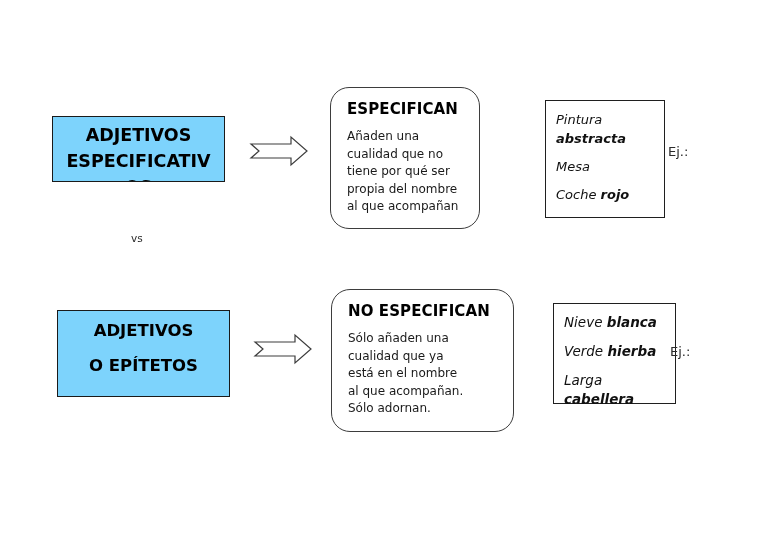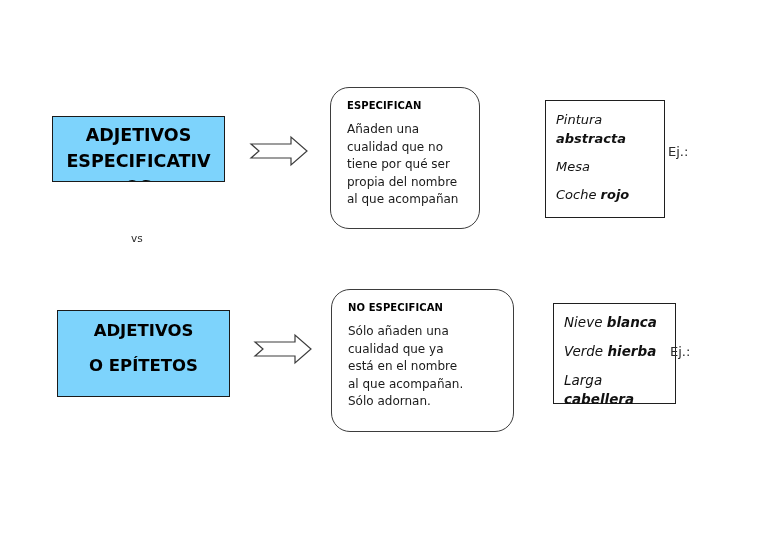--- a/index.html
+++ b/index.html
@@ -77,21 +77,21 @@
     border-radius: 19px;
     background: #ffffff;
     box-sizing: border-box;
     padding: 12px 14px 10px 16px;
   }
   #round-box-1 { left: 330px; top: 87px; width: 150px; height: 142px; }
   #round-box-2 { left: 331px; top: 289px; width: 183px; height: 143px; }
 
   .round-head {
     font-weight: bold;
-    font-size: 10px;
+    font-size: 15px;
     letter-spacing: 0.1px;
     margin-bottom: 10px;
     color: #000;
   }
   .round-body {
     font-size: 12px;
     line-height: 17.5px;
     color: #1a1a1a;
   }
 

